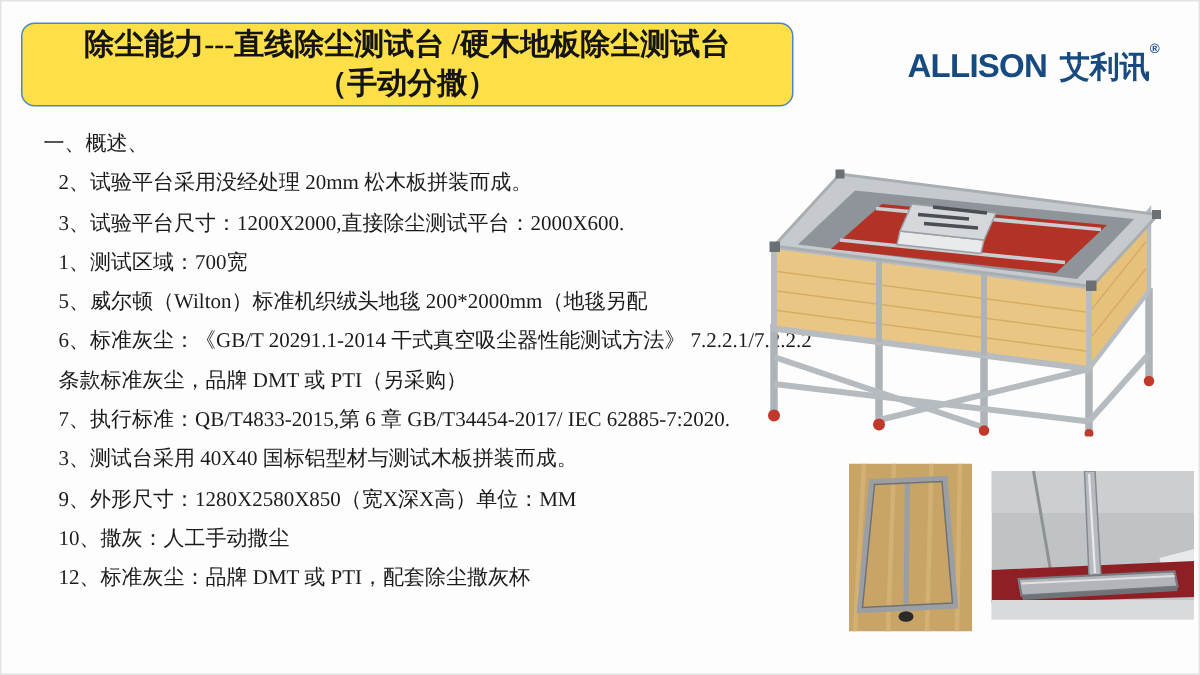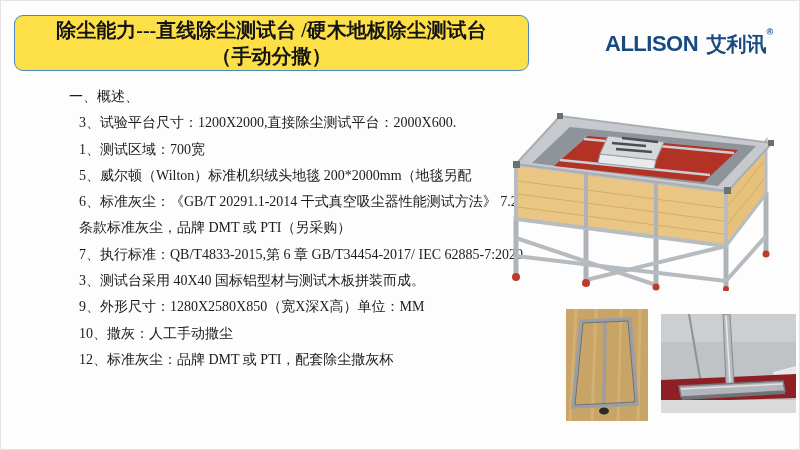--- a/index.html
+++ b/index.html
@@ -24,21 +24,21 @@
     font-family:"Liberation Sans","DejaVu Sans",sans-serif;
   }
   .logo-en{font-size:22px;font-weight:bold;letter-spacing:-0.5px;}
   .logo-cn{font-size:20px;font-weight:bold;margin-left:4px;}
   .logo-reg{font-size:9px;font-weight:bold;position:relative;top:-10px;}
   
   .list{
     position:absolute;left:28px;top:83px;width:565px;
     color:#1b1b1b;font-size:14px;line-height:26.3px;white-space:nowrap;
   }
-  .list .line{padding-left:10px;margin-left:40px;}
+  .list .line{padding-left:10px;}
   .list .line.head{padding-left:0;}
   
   .photo{position:absolute;}
   #main-photo{left:495px;top:85px;}
   #frame-photo{left:565px;top:308px;}
   #presser-photo{left:660px;top:313px;}
 </style>
 </head>
 <body>
 
@@ -49,20 +49,21 @@
     <div class="underlined">（手动分撒）</div>
   </div>
 
   <div class="logo">
     <span class="logo-en">ALLISON</span>
     <span class="logo-cn">艾利讯</span><sup class="logo-reg">®</sup>
   </div>
 
   <div class="list">
     <div class="line head">一、概述、</div>
+    <div class="line">2、试验平台采用没经处理 20mm 松木板拼装而成。</div>
     <div class="line">3、试验平台尺寸：1200X2000,直接除尘测试平台：2000X600.</div>
     <div class="line">1、测试区域：700宽</div>
     <div class="line">5、威尔顿（Wilton）标准机织绒头地毯 200*2000mm（地毯另配</div>
     <div class="line">6、标准灰尘：《GB/T 20291.1-2014 干式真空吸尘器性能测试方法》 7.2.2.1/7.2.2.2</div>
     <div class="line">条款标准灰尘，品牌 DMT 或 PTI（另采购）</div>
     <div class="line">7、执行标准：QB/T4833-2015,第 6 章 GB/T34454-2017/ IEC 62885-7:2020.</div>
     <div class="line">3、测试台采用 40X40 国标铝型材与测试木板拼装而成。</div>
     <div class="line">9、外形尺寸：1280X2580X850（宽X深X高）单位：MM</div>
     <div class="line">10、撒灰：人工手动撒尘</div>
     <div class="line">12、标准灰尘：品牌 DMT 或 PTI，配套除尘撒灰杯</div>

